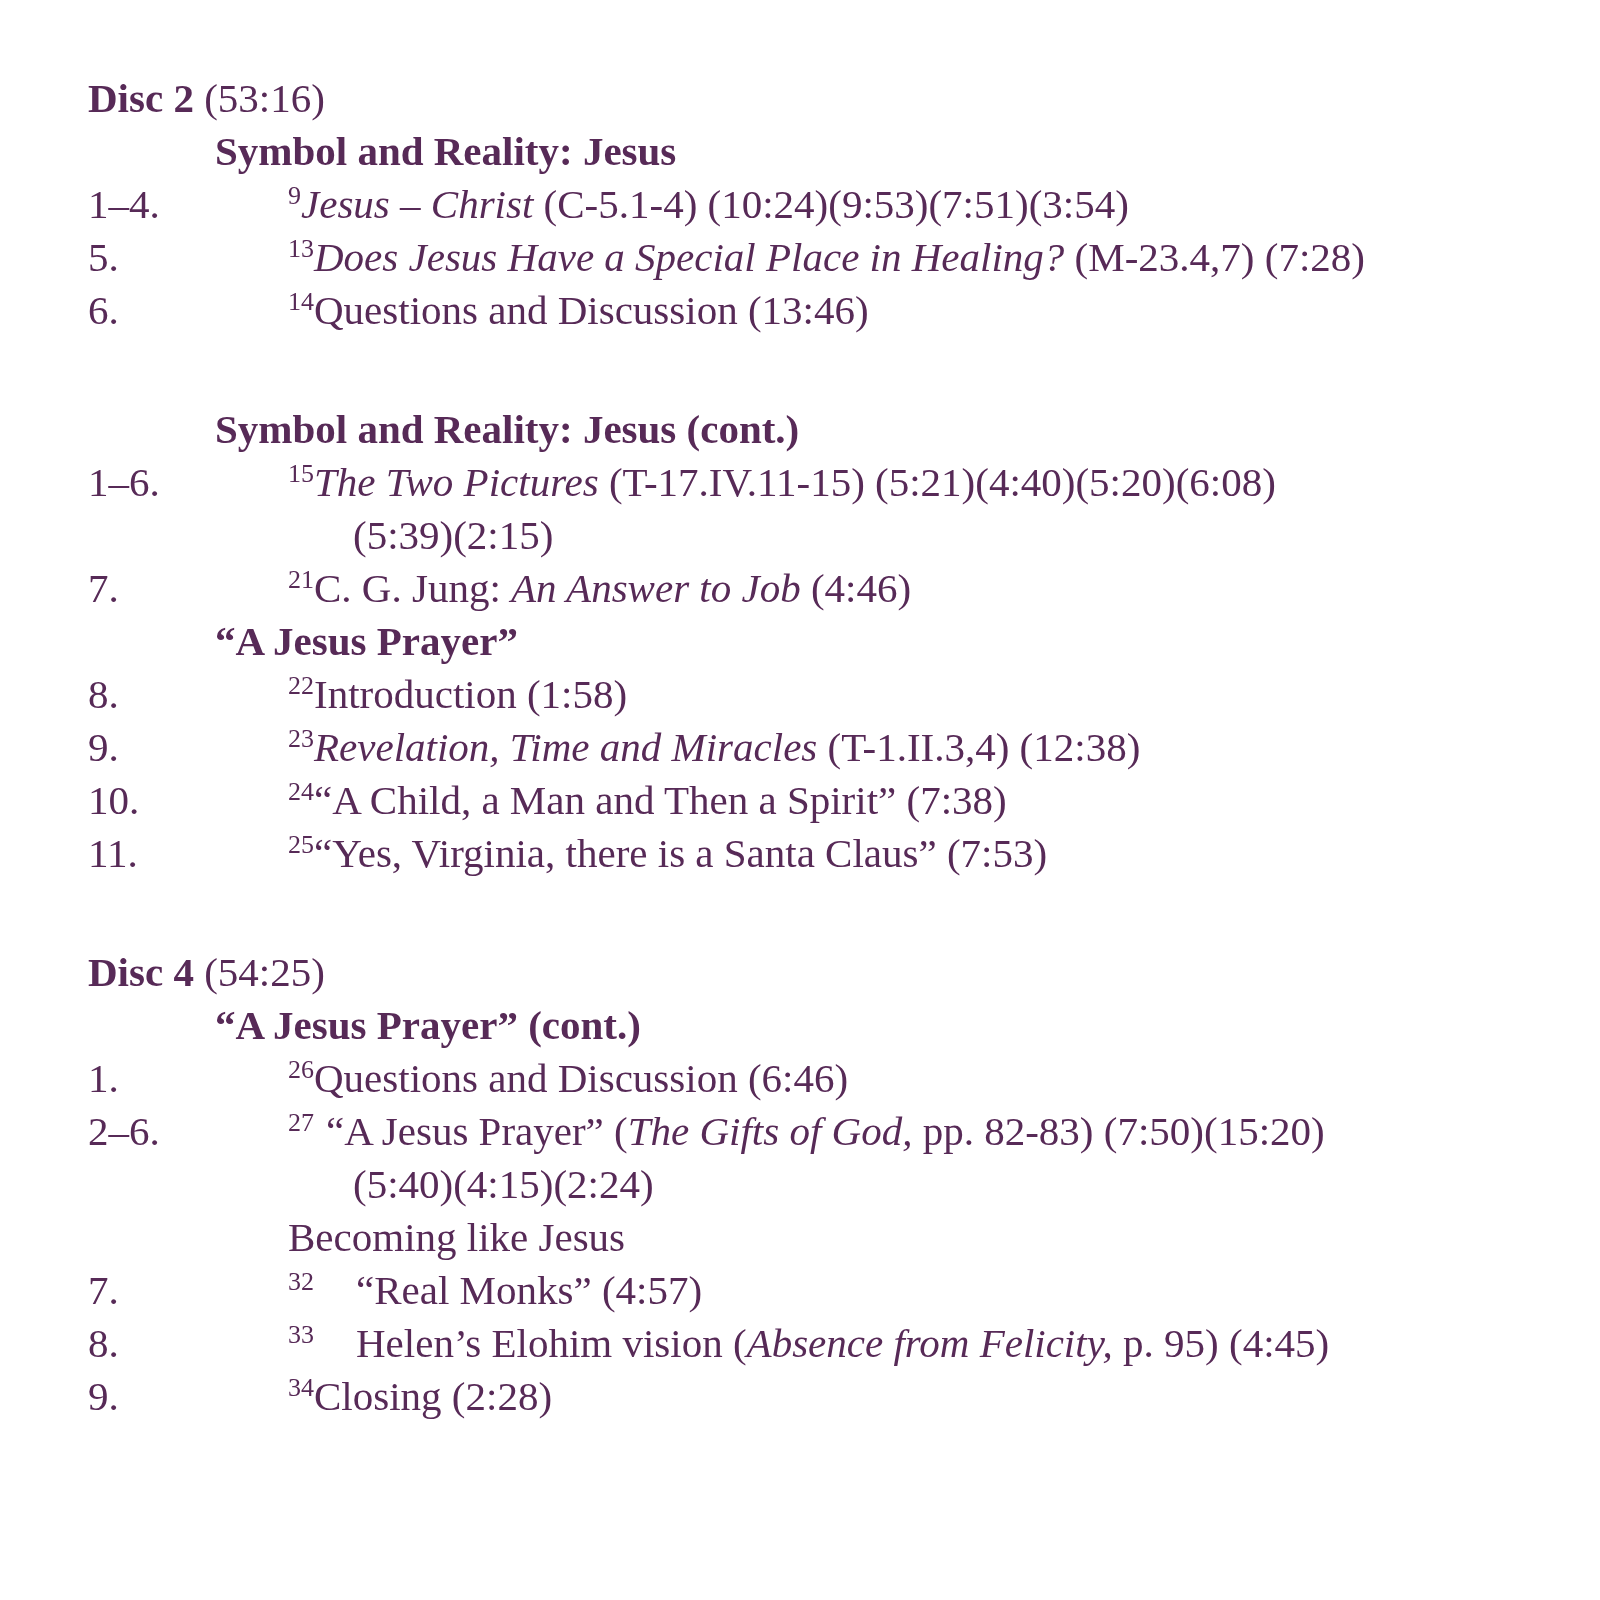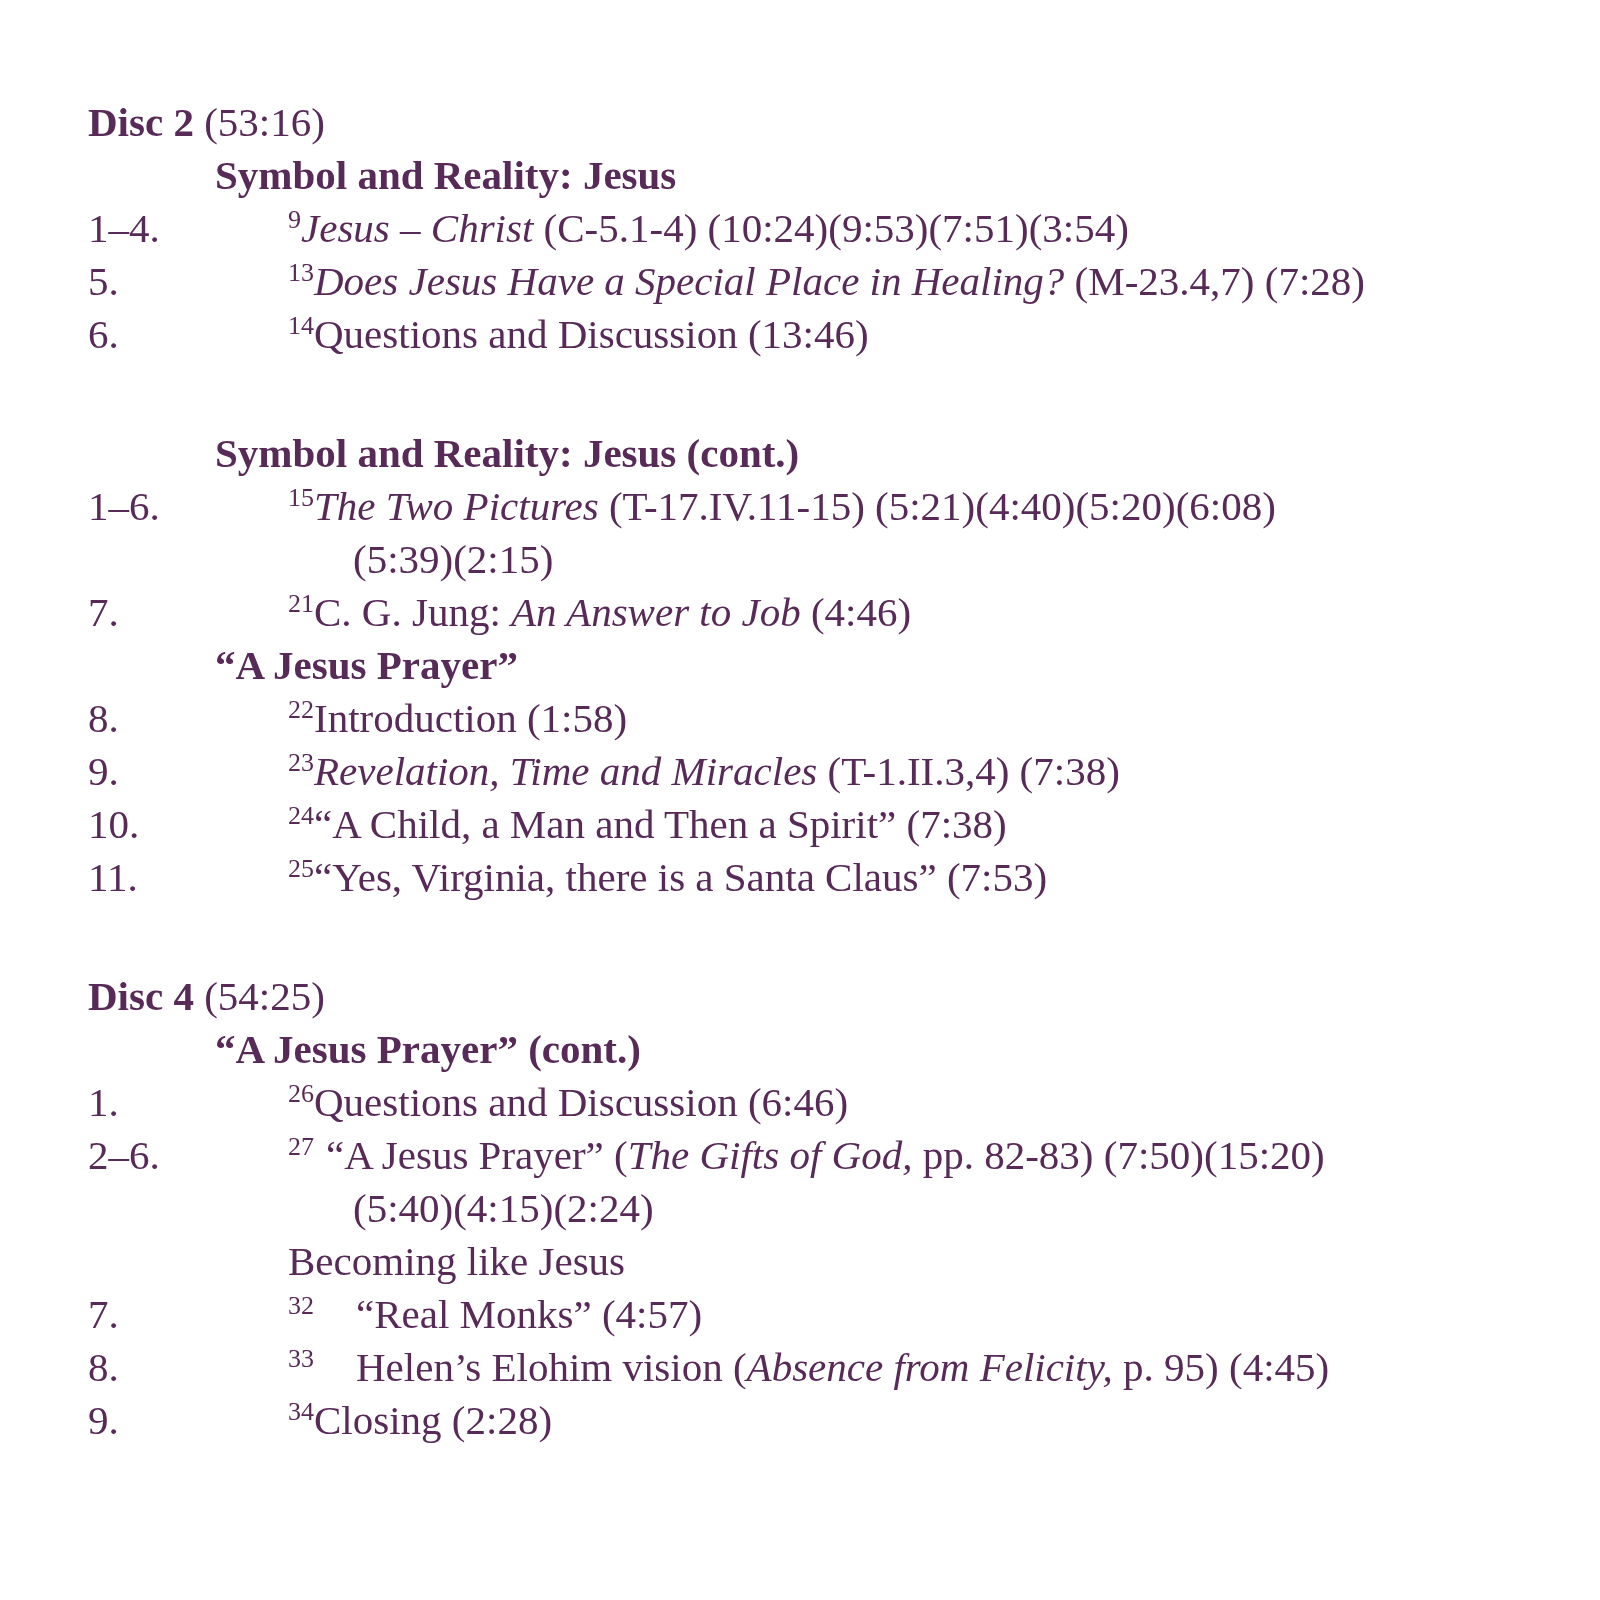--- a/index.html
+++ b/index.html
@@ -8,21 +8,21 @@
     background: #ffffff;
   }
   body {
     width: 1600px;
     height: 1600px;
     overflow: hidden;
     font-family: "Liberation Serif", "DejaVu Serif", serif;
     color: #572a57;
   }
   .page {
-    padding: 96px 20px 0 88px;
+    padding: 72px 20px 0 88px;
     font-size: 41px;
     line-height: 53px;
     white-space: nowrap;
   }
   .line { min-height: 53px; }
   .disc-label { font-weight: bold; }
   .section + .section { margin-top: 66px; }
   .section-header {
     margin-left: 127px;
     font-weight: bold;
@@ -78,21 +78,21 @@
         <span class="track-num">7.</span>
         <span class="track-title"><sup class="tracksup">21</sup><span class="rm">C. G. Jung: </span><span class="it">An Answer to Job</span><span class="rm"> (4:46)</span></span>
       </div>
       <div class="line section-header">“A Jesus Prayer”</div>
       <div class="line track-row">
         <span class="track-num">8.</span>
         <span class="track-title"><sup class="tracksup">22</sup><span class="rm">Introduction (1:58)</span></span>
       </div>
       <div class="line track-row">
         <span class="track-num">9.</span>
-        <span class="track-title"><sup class="tracksup">23</sup><span class="it">Revelation, Time and Miracles</span><span class="rm"> (T-1.II.3,4) (7:38)</span></span>
+        <span class="track-title"><sup class="tracksup">23</sup><span class="it">Revelation, Time and Miracles</span><span class="rm"> (T-1.II.3,4) (12:38)</span></span>
       </div>
       <div class="line track-row">
         <span class="track-num">10.</span>
         <span class="track-title"><sup class="tracksup">24</sup><span class="rm">“A Child, a Man and Then a Spirit” (7:38)</span></span>
       </div>
       <div class="line track-row">
         <span class="track-num">11.</span>
         <span class="track-title"><sup class="tracksup">25</sup><span class="rm">“Yes, Virginia, there is a Santa Claus” (7:53)</span></span>
       </div>
     </div>

